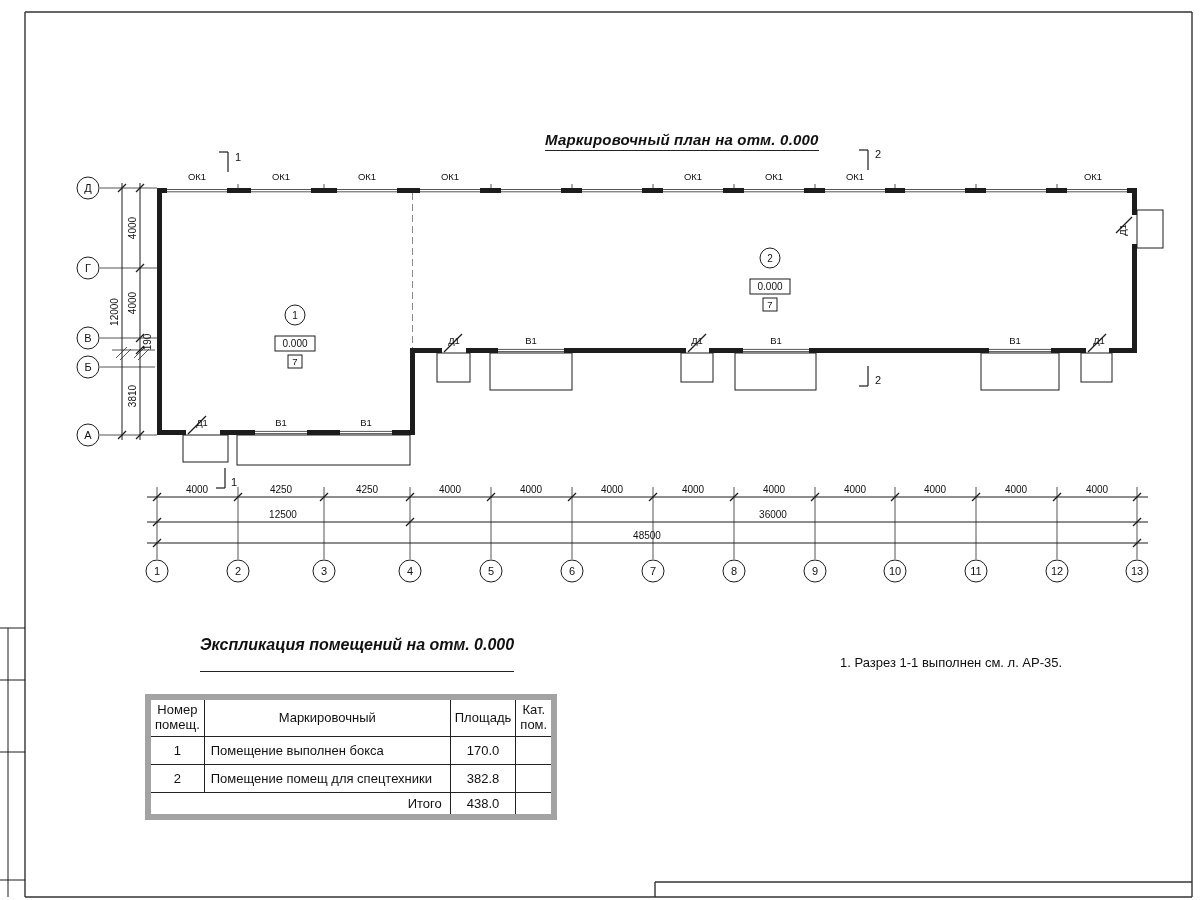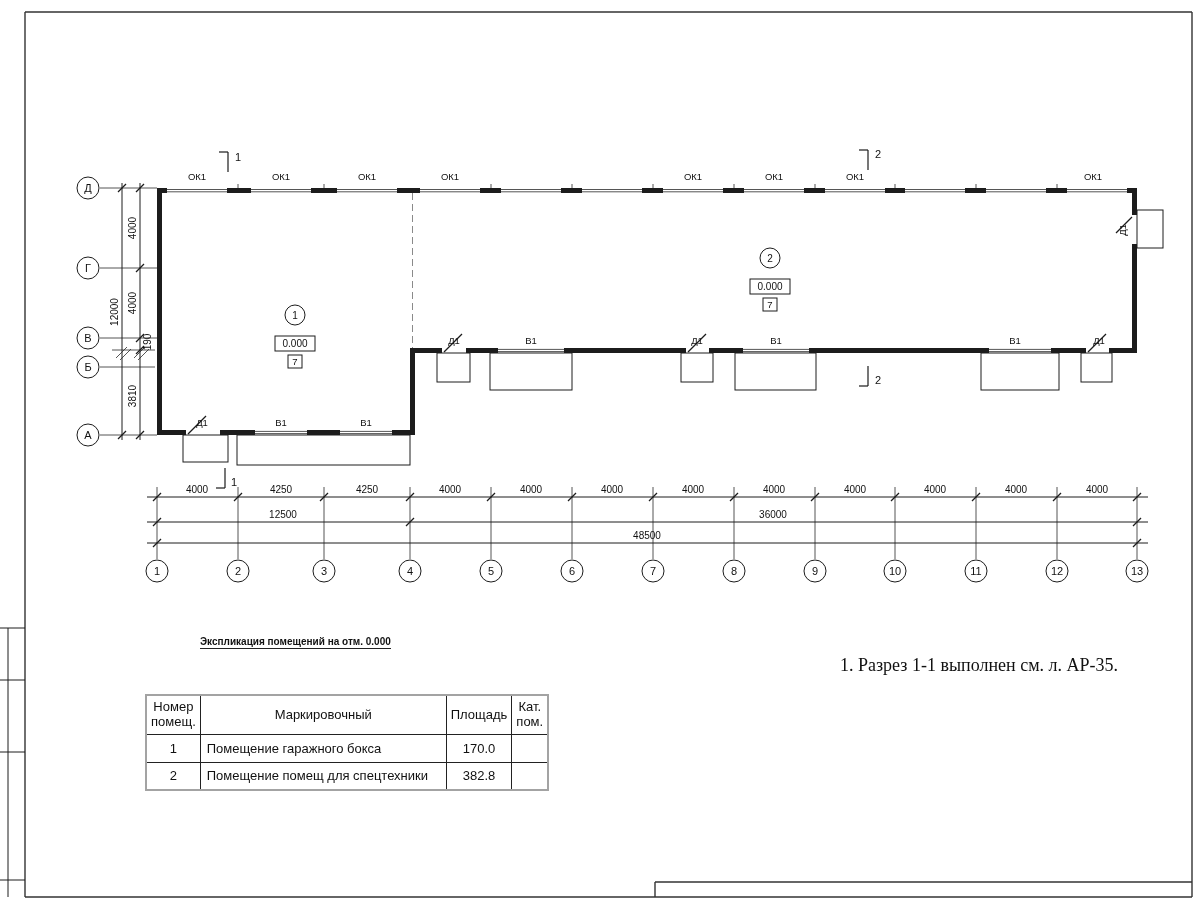--- a/index.html
+++ b/index.html
@@ -1,27 +1,27 @@
 <!DOCTYPE html>
 <html><head>
 <meta charset="utf-8">
 <style>
   html,body{margin:0;padding:0;background:#e8e8e8;}
   .sheet{position:relative;width:1200px;height:900px;background:#ffffff;overflow:hidden;
          font-family:"Liberation Sans",sans-serif;color:#111;}
   .abs{position:absolute;}
   .drawtitle{font-style:italic;font-weight:700;font-size:15px;letter-spacing:.2px;
              border-bottom:1.4px solid #222;padding-bottom:2px;white-space:nowrap;}
-  .subtitle{font-weight:700;font-size:10px;border-bottom:1.4px solid #222;
-            padding-bottom:1px;white-space:nowrap;}
-  .note{font-size:18px;white-space:nowrap;font-family:Liberation Serif, serif;}
+  .subtitle{font-style:italic;font-weight:700;font-size:16px;border-bottom:1.4px solid #222;
+            padding-bottom:17px;white-space:nowrap;}
+  .note{font-size:13px;white-space:nowrap;}
   table.expl{border-collapse:collapse;table-layout:fixed;}
   table.expl td,table.expl th{border:1px solid #222;font-weight:400;font-size:13px;
        padding:0 4px;overflow:hidden;}
-  table.expl{border:2px solid #a3a3a3;}
+  table.expl{border:6px solid #a3a3a3;}
   .c{text-align:center;}
   .l{text-align:left;padding-left:6px!important;}
   .r{text-align:right;padding-right:8px!important;}
   .hdr{font-size:12px;line-height:1.15;}
   .hdr-small{font-size:11px;line-height:1.1;}
   
   .ln{stroke:#1c1c1c;stroke-width:1;fill:none;}
   .thin{stroke:#2a2a2a;stroke-width:0.8;fill:none;}
   .med{stroke:#1c1c1c;stroke-width:1.2;fill:none;}
   .frame{stroke:#333;stroke-width:1.4;fill:none;}
@@ -406,20 +406,21 @@
         <text class="t11" x="88" y="272">Г</text>
     <circle class="out" cx="88" cy="338" r="11"></circle>
         <text class="t11" x="88" y="342">В</text>
     <circle class="out" cx="88" cy="367" r="11"></circle>
         <text class="t11" x="88" y="371">Б</text>
     <circle class="out" cx="88" cy="435" r="11"></circle>
         <text class="t11" x="88" y="439">А</text>
   </g>
 </svg>
 
+<div class="abs drawtitle" style="left:545px;top:131px;">Маркировочный план на отм. 0.000</div>
 <div class="abs subtitle" style="left:200px;top:636px;">Экспликация помещений на отм. 0.000</div>
 <div class="abs note" style="left:840px;top:655px;">1. Разрез 1-1 выполнен см. л. АР-35.</div>
 
 <table class="expl abs" style="left:145px;top:694px;">
   <colgroup>
         <col style="width:48px">
         <col style="width:246px">
         <col style="width:62px">
         <col style="width:34px">
       </colgroup>
@@ -431,26 +432,31 @@
     </th>
     <th class="c">Маркировочный</th>
     <th class="c">Площадь</th>
     <th class="c hdr-small">
       <div>Кат.</div>
       <div>пом.</div>
     </th>
   </tr>
   <tr style="height:28px">
     <td class="c">1</td>
-    <td class="l">Помещение гаражного бокса</td>
+    <td class="l">Помещение выполнен бокса</td>
     <td class="c">170.0</td>
     <td class="c"></td>
   </tr>
   <tr style="height:28px">
     <td class="c">2</td>
     <td class="l">Помещение помещ для спецтехники</td>
     <td class="c">382.8</td>
     <td class="c"></td>
   </tr>
+  <tr style="height:25px">
+    <td class="r" colspan="2">Итого</td>
+    <td class="c">438.0</td>
+    <td class="c"></td>
+  </tr>
 </tbody>
     </table>
 
 </div>
 
 </body></html>

